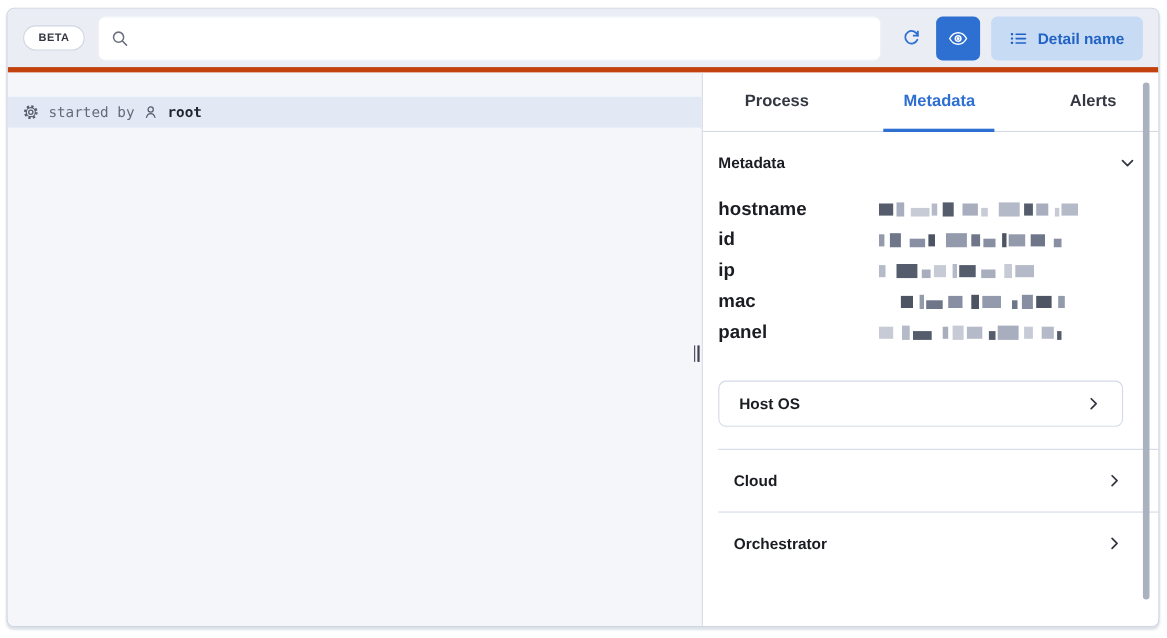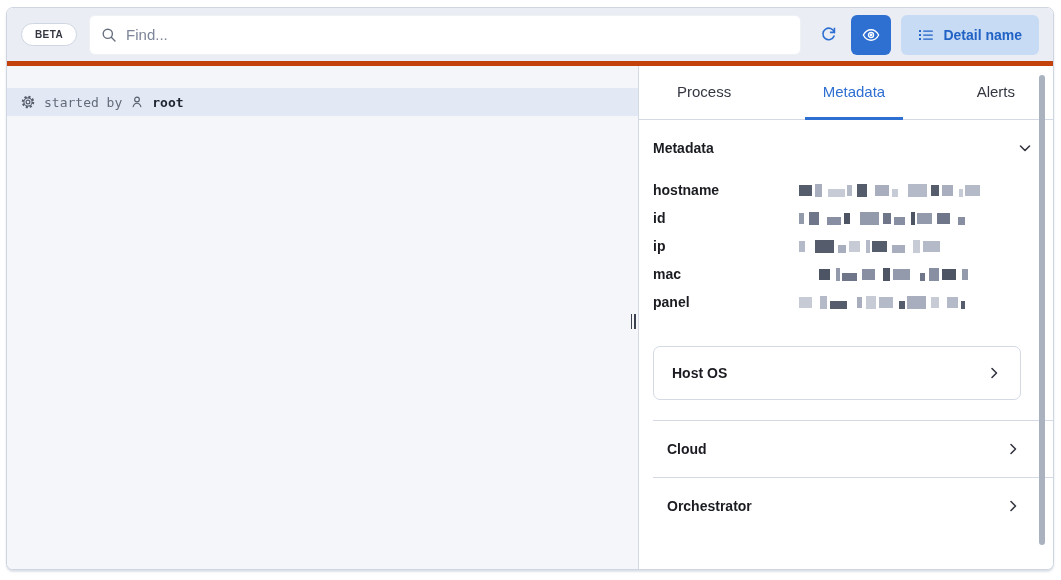--- a/index.html
+++ b/index.html
@@ -70,42 +70,42 @@
   }
   .resize-handle i { display:block; width:1.5px; height:15px; background:#3c4150; }
 
   
   .detail-panel { width:414px; flex:none; background:#ffffff; position:relative; overflow:hidden; }
   .tabs {
     height:54px; border-bottom:1px solid #d3dae6;
     display:flex; justify-content:space-between; padding:0 20px;
   }
   .tab {
-    padding:0 18px; display:flex; align-items:center; font-size:15px; font-weight:400;
+    padding:0 18px; display:flex; align-items:center; font-size:15px; font-weight:700;
     color:#343741; cursor:pointer; border-bottom:3px solid transparent; margin-bottom:-1px;
   }
   .tab.active { color:#2e6fd2; border-bottom-color:#2e6fd2; }
 
   .panel-content { padding:20px 0 0 14px; }
   .section-head {
     display:flex; align-items:center; justify-content:space-between;
     padding-right:20px; margin-bottom:20px; cursor:pointer;
   }
   .section-head .title { font-size:14px; font-weight:700; color:#1a1c21; }
 
   .fields { padding-right:32px; }
   .field-row { display:flex; align-items:center; height:28px; }
-  .field-label { width:146px; flex:none; font-size:14px; font-weight:700; color:#1a1c21; }
+  .field-label { width:146px; flex:none; font-size:17px; font-weight:700; color:#1a1c21; }
   .px-blocks { display:flex; align-items:center; height:14px; flex:1; overflow:hidden; }
   .px-blocks span { flex:none; height:11px; }
   .px-blocks span:nth-child(6n+3) { height:13px; }
   .px-blocks span:nth-child(8n+5) { height:8px; align-self:flex-end; }
 
   .hostos-card {
-    margin:30px 32px 0 0; height:54px; border:1px solid #d3dae6; border-radius:7px;
+    margin:30px 32px 0 0; height:42px; border:1px solid #d3dae6; border-radius:7px;
     display:flex; align-items:center; justify-content:space-between; padding:0 18px;
     cursor:pointer; background:#ffffff;
   }
   .hostos-card .title { font-size:14px; font-weight:700; color:#1a1c21; }
 
   .accordions { margin-top:20px; }
   .acc-row {
     height:57px; border-top:1px solid #d3dae6;
     display:flex; align-items:center; justify-content:space-between;
     padding:0 32px 0 14px; cursor:pointer;
@@ -128,21 +128,20 @@
     <div class="topbar">
       <div class="beta-badge">BETA</div>
 
       <div class="searchbox">
         <span>
           <svg width="16" height="16" viewBox="0 0 16 16" fill="none" stroke="#69707d" stroke-width="1.4">
             <circle cx="6.8" cy="6.8" r="4.6"></circle>
               <path d="M10.3 10.3 L14 14" stroke-linecap="round"></path>
           </svg>
         </span>
-        <input type="text" placeholder="Find..." style="">
       </div>
 
       <button class="icon-btn-plain">
         <span>
           <svg width="17" height="17" viewBox="0 0 16 16" fill="none" stroke="#2e6fd2" stroke-width="1.5">
             <path d="M13.2 9.5 A5.4 5.4 0 1 1 13.4 6" stroke-linecap="round"></path>
             <path d="M13.6 2.5 V6 H10.1" stroke-linecap="square"></path>
           </svg>
         </span>
       </button>

